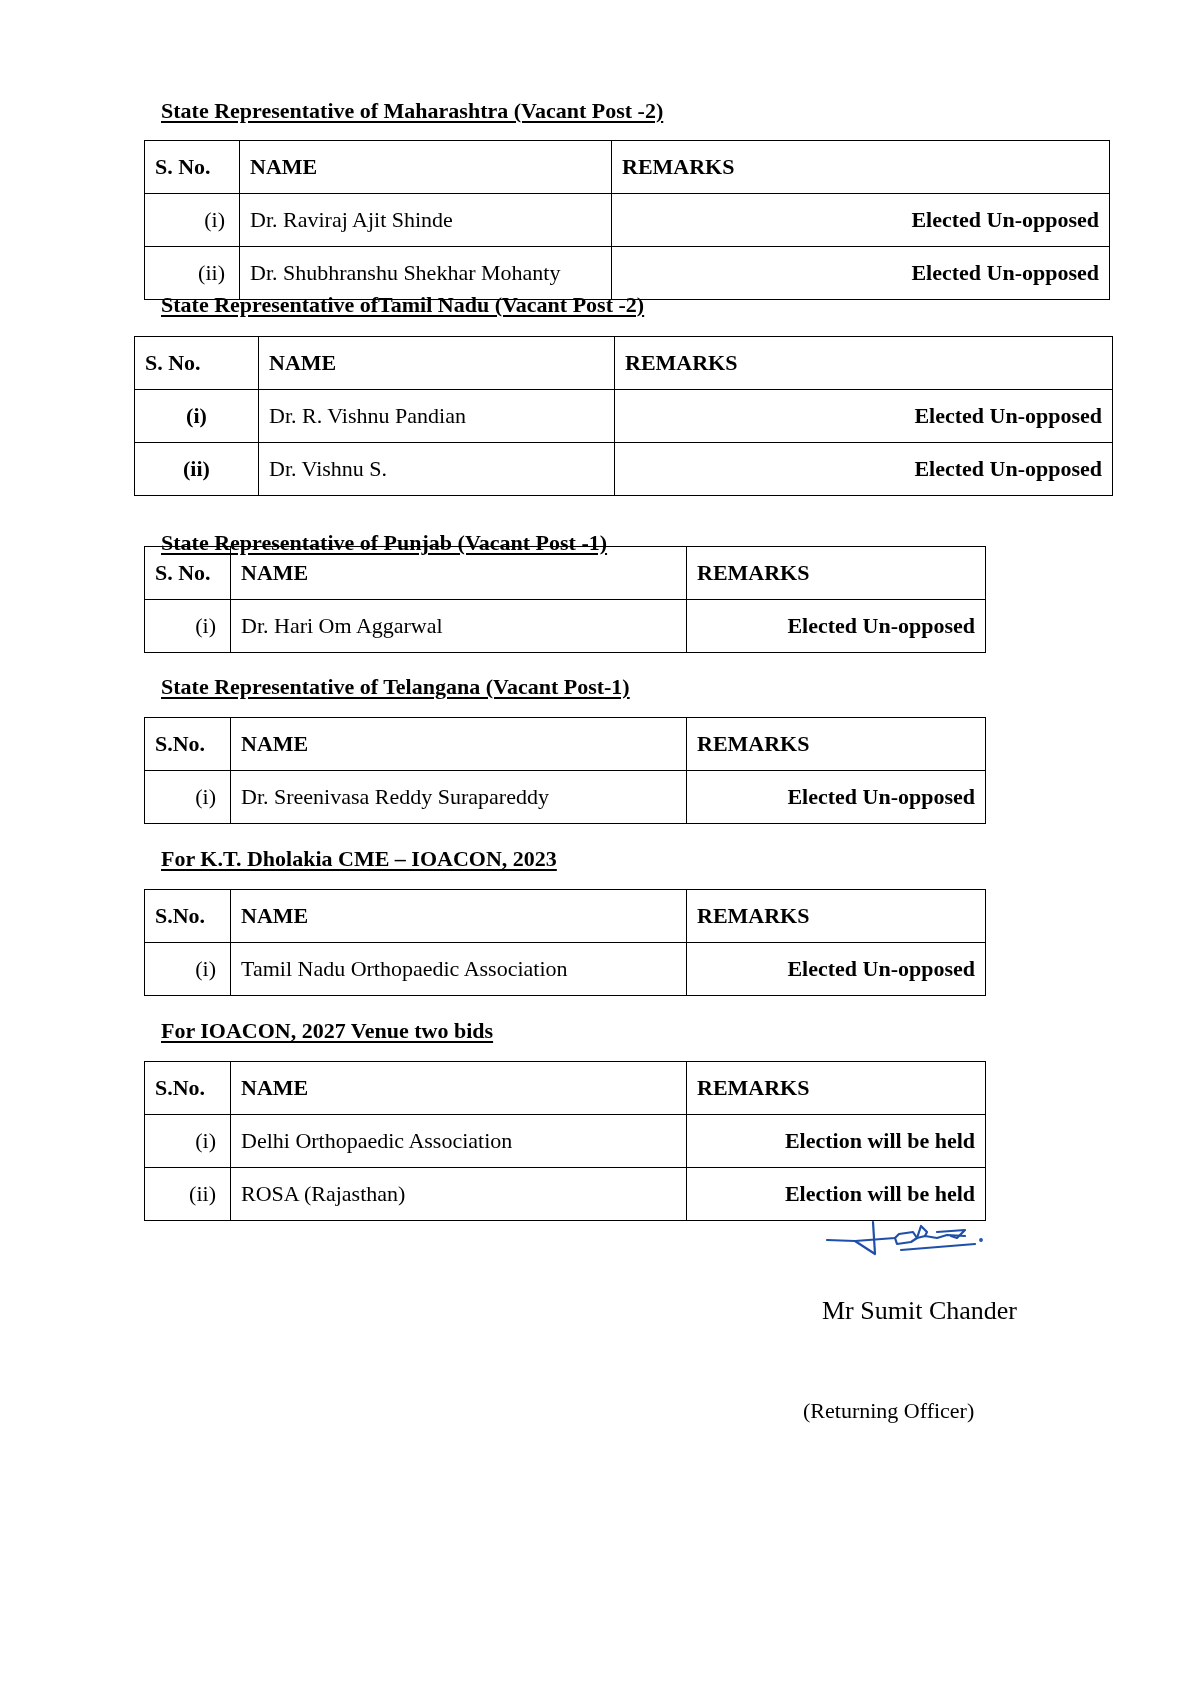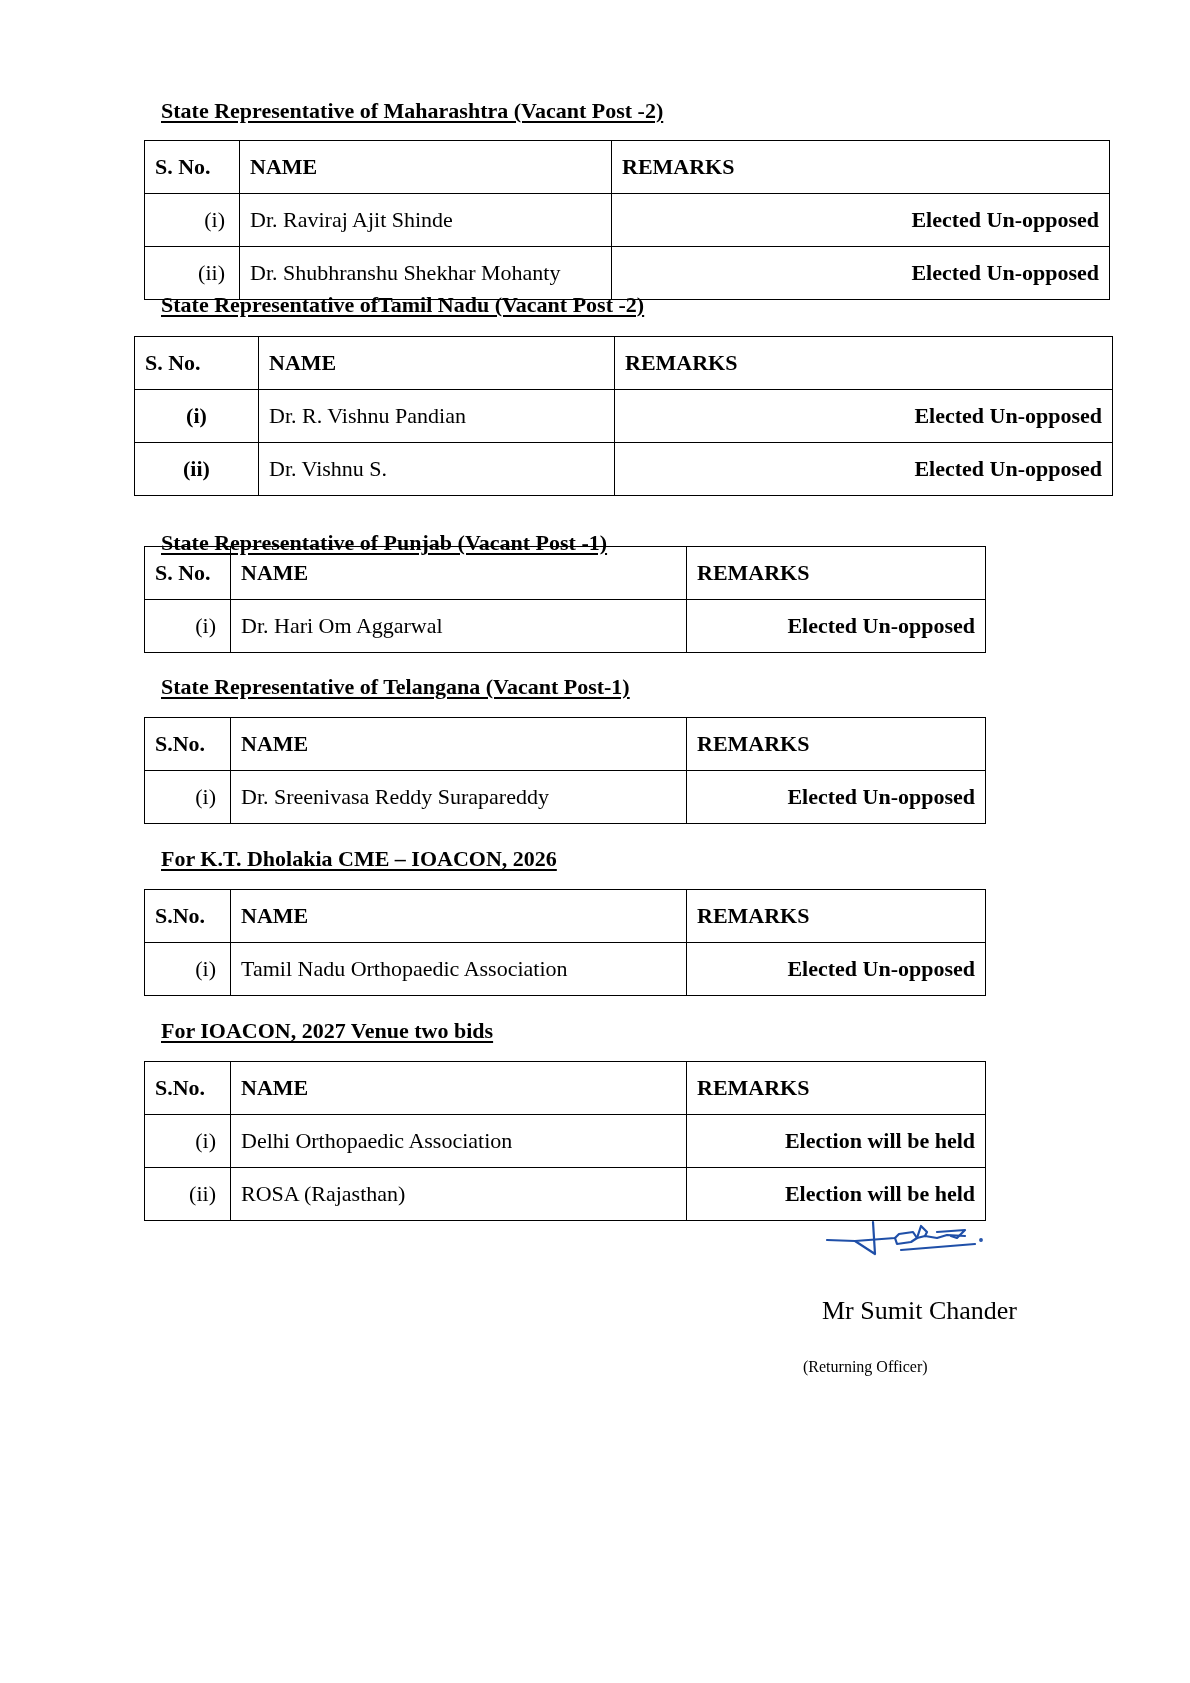--- a/index.html
+++ b/index.html
@@ -39,21 +39,21 @@
     .small tr { height: 31px; }
     .small col.c1 { width: 86px; } .small col.c2 { width: 456px; }
     #t3 { top: 546px; } #t4 { top: 717px; } #t5 { top: 889px; } #t6 { top: 1061px; }
     .signature {
       position: absolute; left: 825px; top: 1220px; width: 170px; height: 50px;
     }
     .sig-name {
       position: absolute; left: 822px; top: 1296px; font-size: 26px; white-space: nowrap;
     }
     .sig-title {
-      position: absolute; left: 803px; top: 1358px; font-size: 16px; white-space: nowrap;
+      position: absolute; left: 803px; top: 1398px; font-size: 22px; white-space: nowrap;
     }
   </style>
 </head>
 <body>
 
 <h2 class="heading" style="top:82px">State Representative of Maharashtra (Vacant Post -2)</h2>
 <table class="t" id="t1">
   <colgroup>
       <col class="c1">
       <col class="c2">
@@ -139,21 +139,21 @@
     <td>REMARKS</td>
   </tr>
   <tr>
     <td class="sno">(i)</td>
     <td>Dr. Sreenivasa Reddy Surapareddy</td>
     <td class="rem">Elected Un-opposed</td>
   </tr>
 </tbody>
   </table>
 
-<h2 class="heading" style="top:830px">For K.T. Dholakia CME – IOACON, 2026</h2>
+<h2 class="heading" style="top:830px">For K.T. Dholakia CME – IOACON, 2023</h2>
 <table class="t small" id="t5">
   <colgroup>
       <col class="c1">
       <col class="c2">
       <col>
     </colgroup>
   <tbody>
       <tr class="hdr">
     <td>S.No.</td>
     <td>NAME</td>

